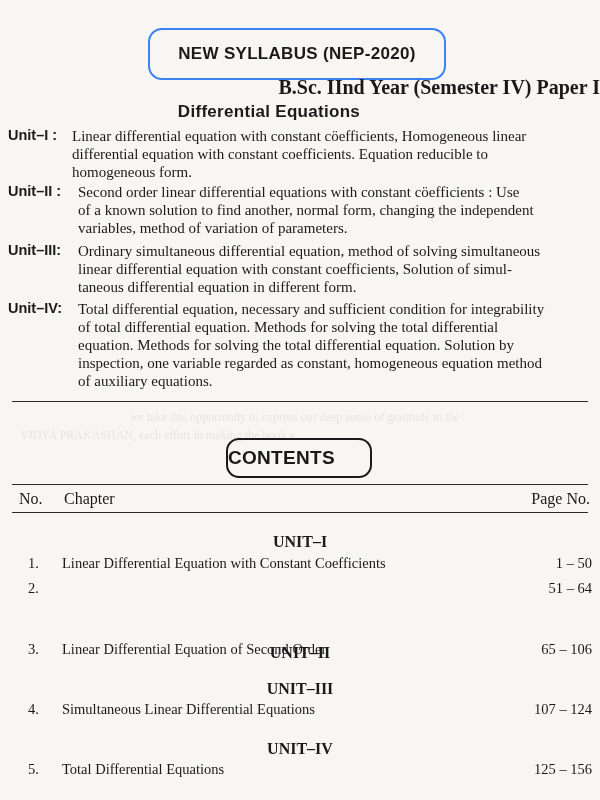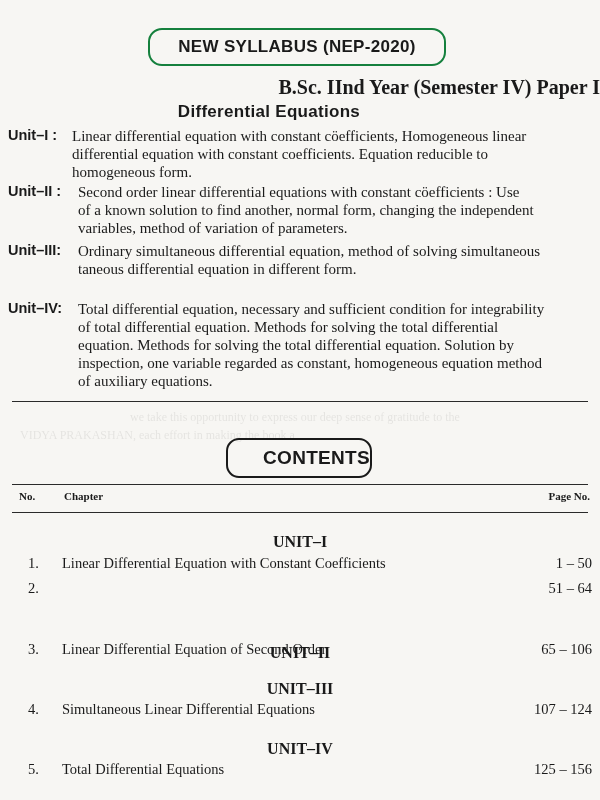--- a/index.html
+++ b/index.html
@@ -6,22 +6,22 @@
     body {
       width: 600px; height: 800px; overflow: hidden;
       background: #f7f6f3;
       color: #1a1a1a;
       position: relative;
       font-family: "Liberation Serif", serif;
     }
     .page { position: absolute; left: 0; top: 0; width: 600px; height: 800px; }
 
     .syllabus-box {
-      position: absolute; left: 148px; top: 28px; width: 298px; height: 38px;
-      border: 2px solid #15803d; border-radius: 14px;
+      position: absolute; left: 148px; top: 28px; width: 298px; height: 52px;
+      border: 2px solid #3b82f6; border-radius: 14px;
       display: flex; align-items: center; justify-content: center;
       font-family: "Liberation Sans", sans-serif; font-weight: bold;
       font-size: 17px; letter-spacing: 0.3px; box-sizing: border-box;
     }
     .course-title {
       position: absolute; left: 0; width: 600px; top: 76px; text-align: right;
       font-family: "Liberation Serif", serif; font-weight: bold; font-size: 20px;
     }
     .subject-title {
       position: absolute; left: 0; width: 538px; top: 102px; text-align: center;
@@ -39,26 +39,26 @@
       font-family: "Liberation Serif", serif; font-size: 15px; line-height: 18px;
       text-align: justify;
     }
     .unit-text.wide { left: 78px; }
 
     .rule { position: absolute; left: 12px; right: 12px; height: 0; border-top: 1.3px solid #2a2a2a; }
 
     .contents-box {
       position: absolute; left: 226px; top: 438px; width: 146px; height: 40px;
       border: 2px solid #1a1a1a; border-radius: 13px; box-sizing: border-box;
-      display: flex; align-items: center; justify-content: flex-end;
+      display: flex; align-items: center; justify-content: flex-start;
       font-family: "Liberation Sans", sans-serif; font-weight: bold; font-size: 19px;
       letter-spacing: 0.3px;
     }
 
-    .hdr { position: absolute; top: 490px; font-weight: bold; font-size: 11px; font-family: "Liberation Serif", serif; }
+    .hdr { position: absolute; top: 490px; font-weight: normal; font-size: 16px; font-family: "Liberation Serif", serif; }
 
     .unit-heading {
       position: absolute; left: 0; width: 600px; text-align: center;
       font-family: "Liberation Serif", serif; font-weight: bold; font-size: 16px;
     }
     .row { position: absolute; left: 0; width: 600px; height: 20px; font-size: 14.5px; }
     .row .num { position: absolute; left: 28px; }
     .row .title { position: absolute; left: 62px; }
     .row .pages { position: absolute; right: 8px; }
 
@@ -96,20 +96,21 @@
       <div>Second order linear differential equations with constant cöefficients : Use</div>
       <div>of a known solution to find another, normal form, changing the independent</div>
       <div>variables, method of variation of parameters.</div>
     </div>
   </div>
 
   <div class="unit-block" style="top:242px;">
     <div class="unit-label">Unit–III:</div>
     <div class="unit-text wide">
       <div>Ordinary simultaneous differential equation, method of solving simultaneous</div>
+      <div>linear differential equation with constant coefficients, Solution of simul-</div>
       <div>taneous differential equation in different form.</div>
     </div>
   </div>
 
   <div class="unit-block" style="top:300px;">
     <div class="unit-label">Unit–IV:</div>
     <div class="unit-text wide">
       <div>Total differential equation, necessary and sufficient condition for integrability</div>
       <div>of total differential equation. Methods for solving the total differential</div>
       <div>equation. Methods for solving the total differential equation. Solution by</div>

